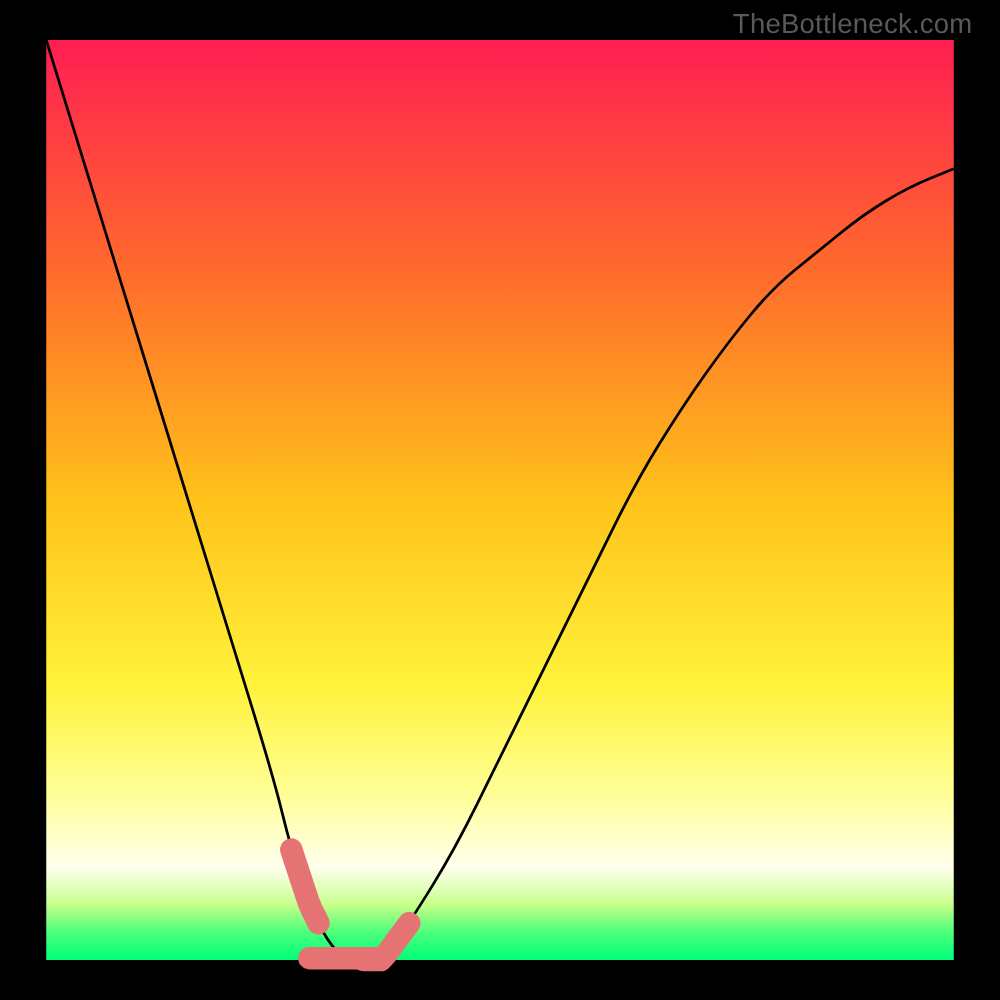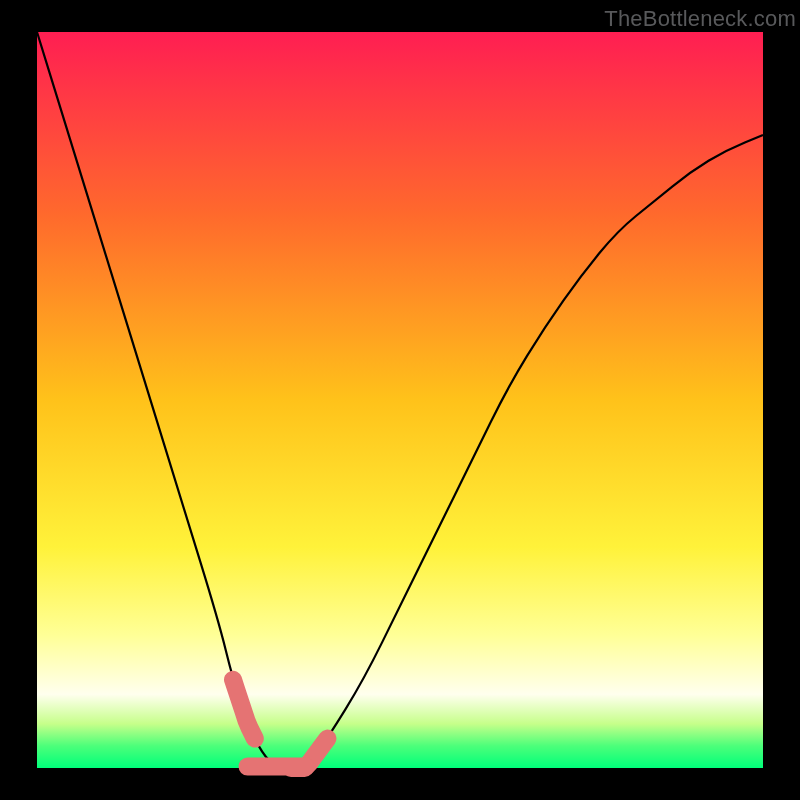--- a/index.html
+++ b/index.html
@@ -15,21 +15,21 @@
     position: absolute;
     left: 0;
     top: 0;
     width: 800px;
     height: 800px;
     background: #000;
   }
   .attribution {
     position: absolute;
     top: 6px;
-    right: 4px;
+    right: 22px;
     color: #58595b;
     font-size: 22px;
     font-weight: 400;
     letter-spacing: 0.2px;
     user-select: none;
   }
   svg {
     position: absolute;
     left: 0;
     top: 0;

